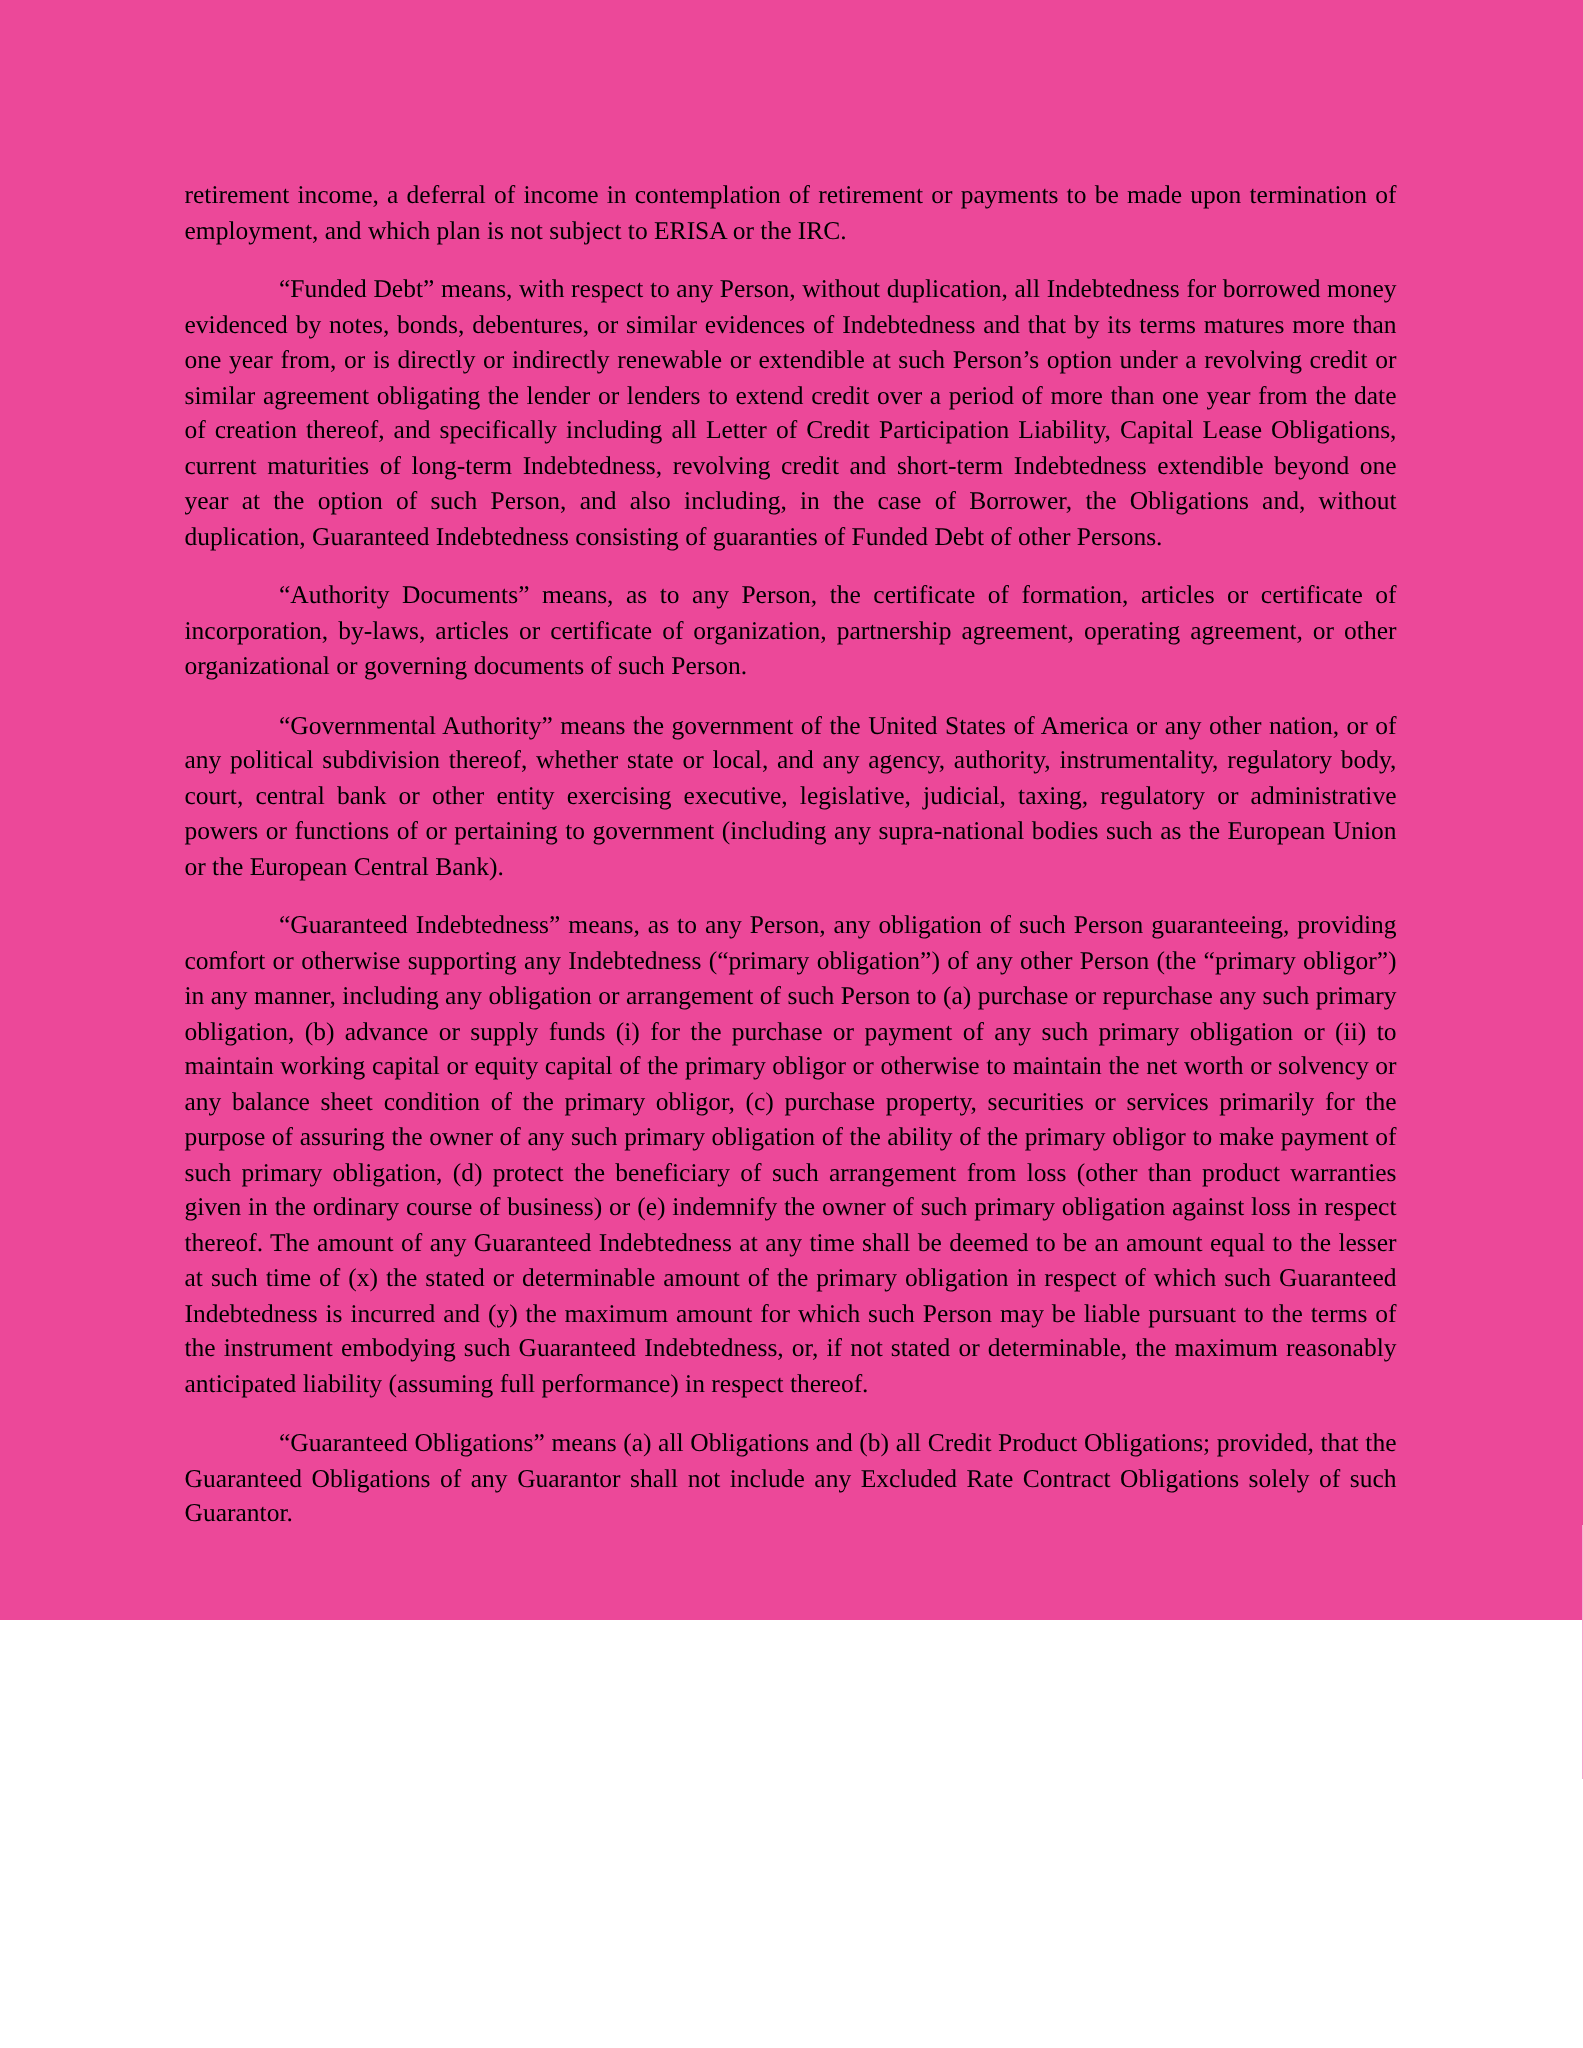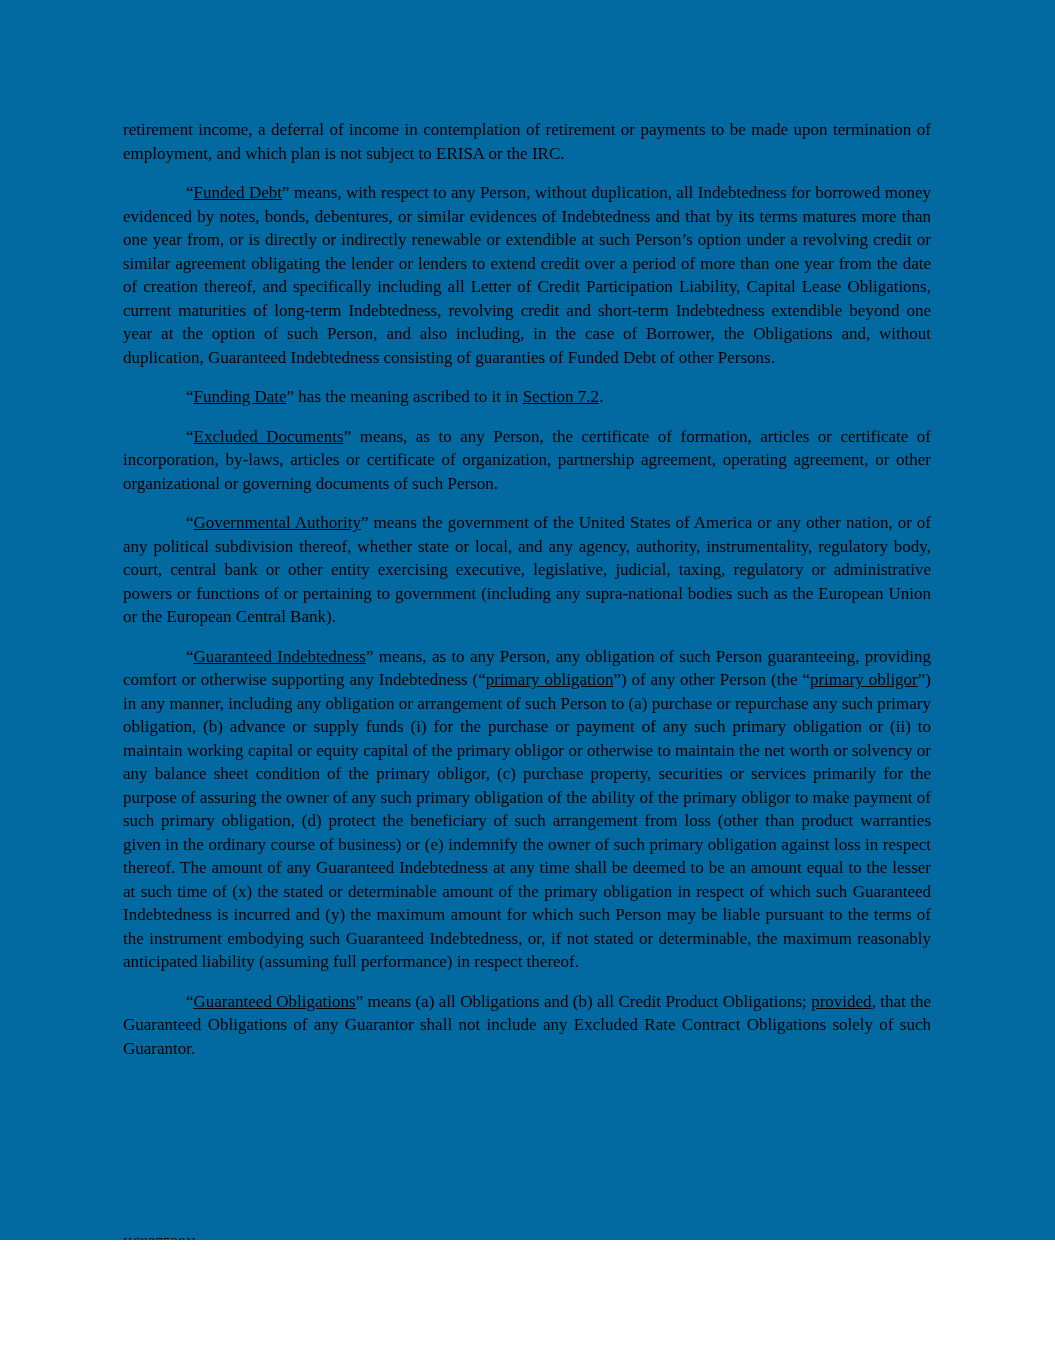--- a/index.html
+++ b/index.html
@@ -3,43 +3,42 @@
 <meta charset="utf-8">
 <style>
   html, body {
     margin: 0;
     padding: 0;
     background: #ffffff;
   }
   .page {
     position: relative;
     width: 1055px;
-    height: 1240px;
-    background: #0369a1;
+    height: 1080px;
+    background: #ec4899;
     font-family: "Liberation Serif", serif;
     font-size: 17px;
     line-height: 23.5px;
     color: #000000;
     overflow: hidden;
   }
   .content {
     position: absolute;
     left: 123px;
     top: 118px;
     width: 808px;
   }
   p.para {
     margin: 0 0 16px 0;
     text-align: justify;
   }
   p.para.indent {
     text-indent: 63px;
   }
   .u {
-    text-decoration: underline;
   }
   .footer-annex {
     position: absolute;
     top: 1264px;
     left: 0;
     width: 100%;
     text-align: center;
     font-size: 22px;
   }
   .footer-docnum {
@@ -49,21 +48,20 @@
     font-size: 15px;
   }
 </style>
 </head>
 <body>
 
 <div class="page">
   <div class="content">
       <p class="para"><span>retirement income, a deferral of income in contemplation of retirement or payments to be made upon termination of employment, and which plan is not subject to ERISA or the IRC.</span></p>
       <p class="para indent"><span>“</span><span class="u">Funded Debt</span><span>” means, with respect to any Person, without duplication, all Indebtedness for borrowed money evidenced by notes, bonds, debentures, or similar evidences of Indebtedness and that by its terms matures more than one year from, or is directly or indirectly renewable or extendible at such Person’s option under a revolving credit or similar agreement obligating the lender or lenders to extend credit over a period of more than one year from the date of creation thereof, and specifically including all Letter of Credit Participation Liability, Capital Lease Obligations, current maturities of long-term Indebtedness, revolving credit and short-term Indebtedness extendible beyond one year at the option of such Person, and also including, in the case of Borrower, the Obligations and, without duplication, Guaranteed Indebtedness consisting of guaranties of Funded Debt of other Persons.</span></p>
-      <p class="para indent"><span>“</span><span class="u">Funding Date</span><span>” has the meaning ascribed to it in </span><span class="u">Section 7.2</span><span>.</span></p>
-      <p class="para indent"><span>“</span><span class="u">Excluded Documents</span><span>” means, as to any Person, the certificate of formation, articles or certificate of incorporation, by-laws, articles or certificate of organization, partnership agreement, operating agreement, or other organizational or governing documents of such Person.</span></p>
+      <p class="para indent"><span>“</span><span class="u">Authority Documents</span><span>” means, as to any Person, the certificate of formation, articles or certificate of incorporation, by-laws, articles or certificate of organization, partnership agreement, operating agreement, or other organizational or governing documents of such Person.</span></p>
       <p class="para indent"><span>“</span><span class="u">Governmental Authority</span><span>” means the government of the United States of America or any other nation, or of any political subdivision thereof, whether state or local, and any agency, authority, instrumentality, regulatory body, court, central bank or other entity exercising executive, legislative, judicial, taxing, regulatory or administrative powers or functions of or pertaining to government (including any supra-national bodies such as the European Union or the European Central Bank).</span></p>
       <p class="para indent"><span>“</span><span class="u">Guaranteed Indebtedness</span><span>” means, as to any Person, any obligation of such Person guaranteeing, providing comfort or otherwise supporting any Indebtedness (“</span><span class="u">primary obligation</span><span>”) of any other Person (the “</span><span class="u">primary obligor</span><span>”) in any manner, including any obligation or arrangement of such Person to (a) purchase or repurchase any such primary obligation, (b) advance or supply funds (i) for the purchase or payment of any such primary obligation or (ii) to maintain working capital or equity capital of the primary obligor or otherwise to maintain the net worth or solvency or any balance sheet condition of the primary obligor, (c) purchase property, securities or services primarily for the purpose of assuring the owner of any such primary obligation of the ability of the primary obligor to make payment of such primary obligation, (d) protect the beneficiary of such arrangement from loss (other than product warranties given in the ordinary course of business) or (e) indemnify the owner of such primary obligation against loss in respect thereof. The amount of any Guaranteed Indebtedness at any time shall be deemed to be an amount equal to the lesser at such time of (x) the stated or determinable amount of the primary obligation in respect of which such Guaranteed Indebtedness is incurred and (y) the maximum amount for which such Person may be liable pursuant to the terms of the instrument embodying such Guaranteed Indebtedness, or, if not stated or determinable, the maximum reasonably anticipated liability (assuming full performance) in respect thereof.</span></p>
       <p class="para indent"><span>“</span><span class="u">Guaranteed Obligations</span><span>” means (a) all Obligations and (b) all Credit Product Obligations; </span><span class="u">provided</span><span>, that the Guaranteed Obligations of any Guarantor shall not include any Excluded Rate Contract Obligations solely of such Guarantor.</span></p>
     </div>
   <div class="footer-annex">Annex A-21</div>
   <div class="footer-docnum">[[6937528]]</div>
 </div>
 
 </body></html>

